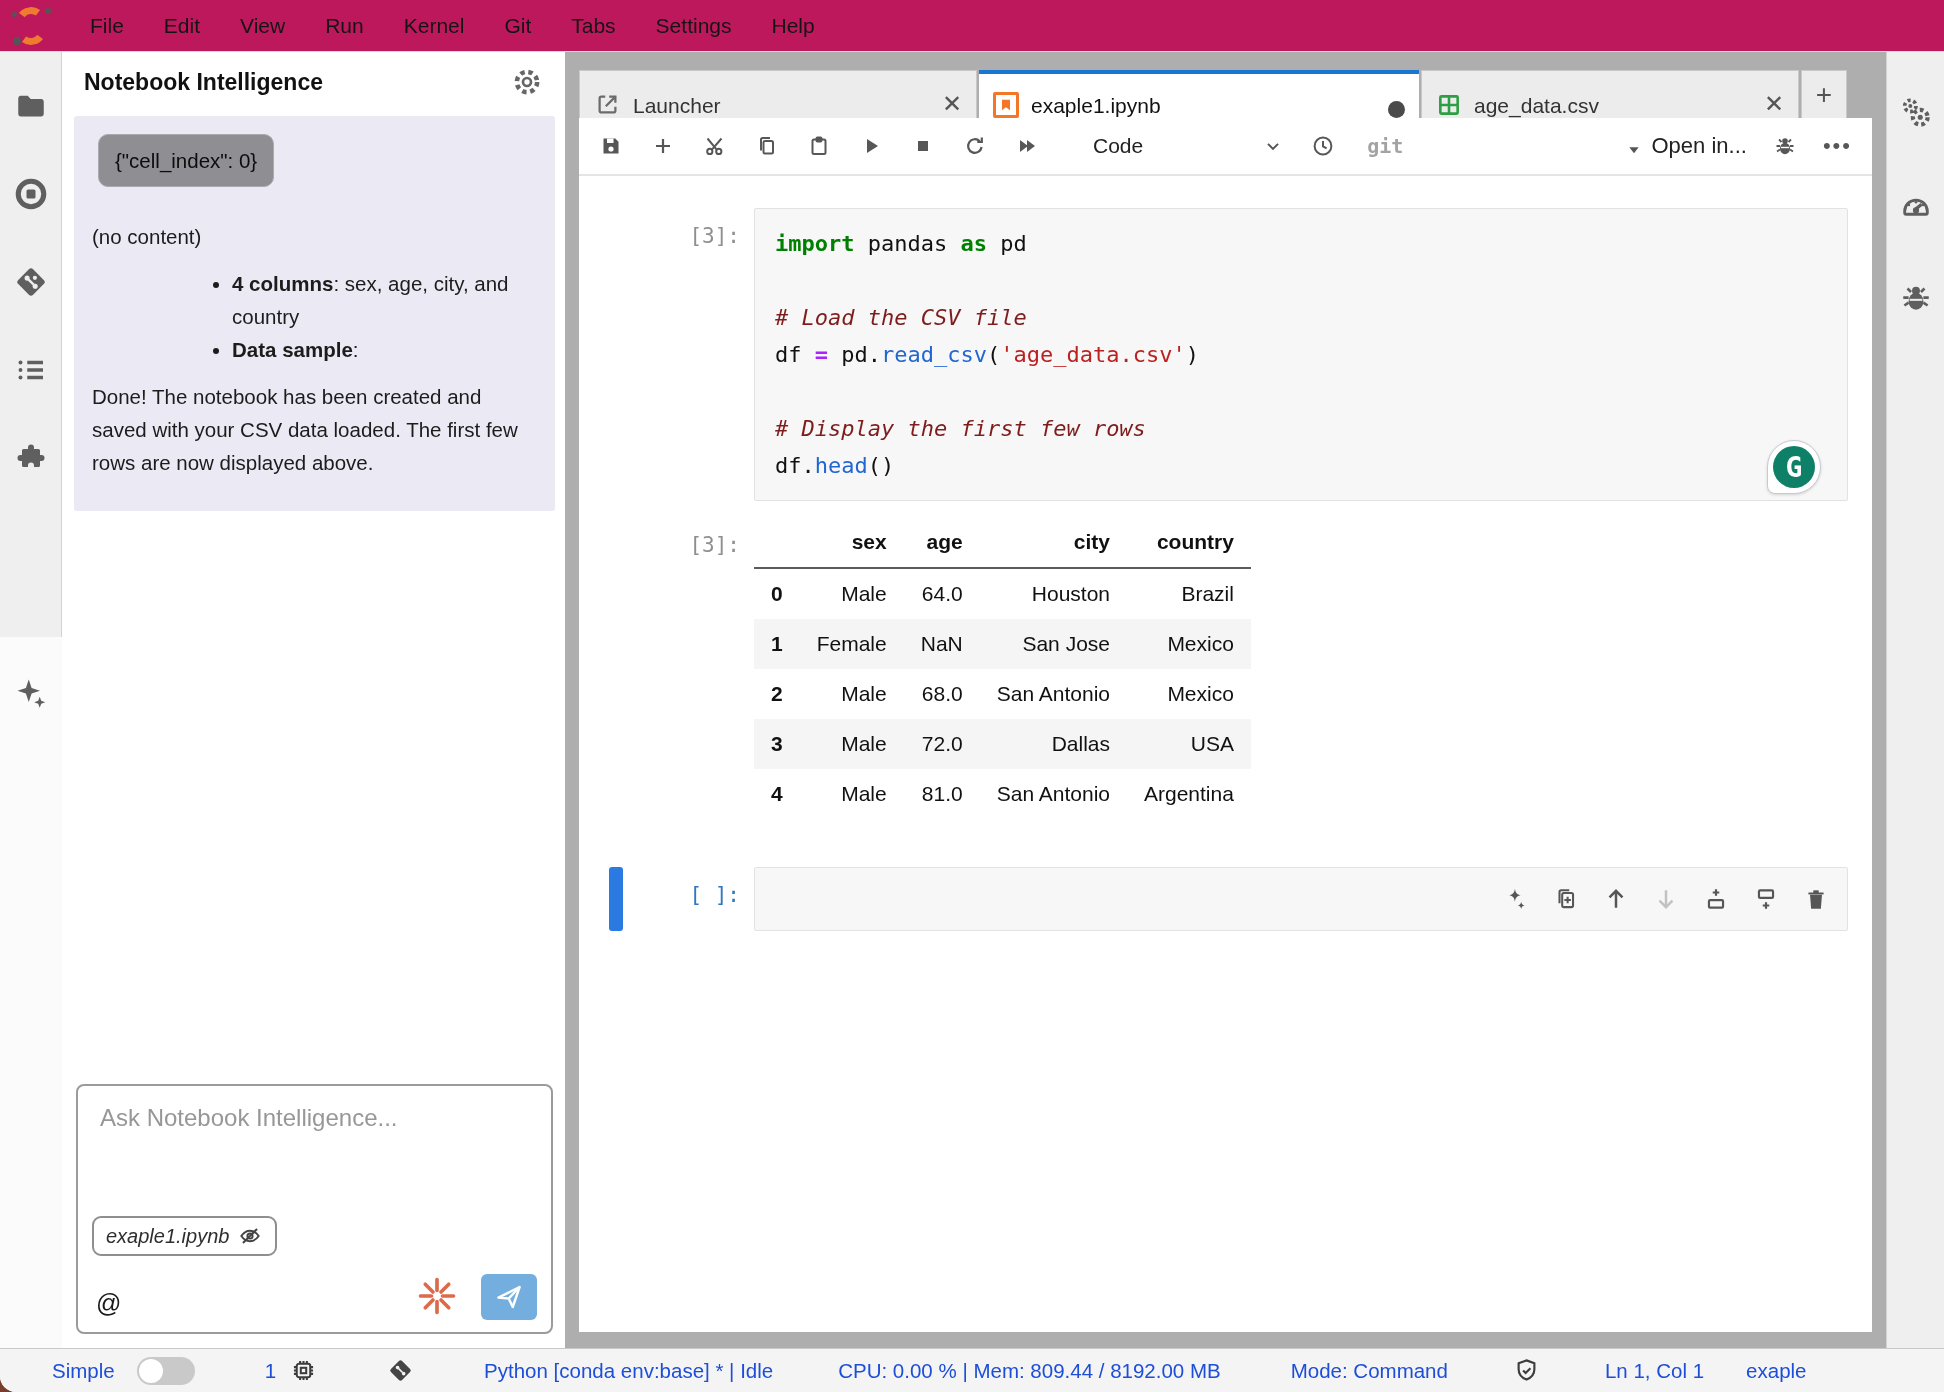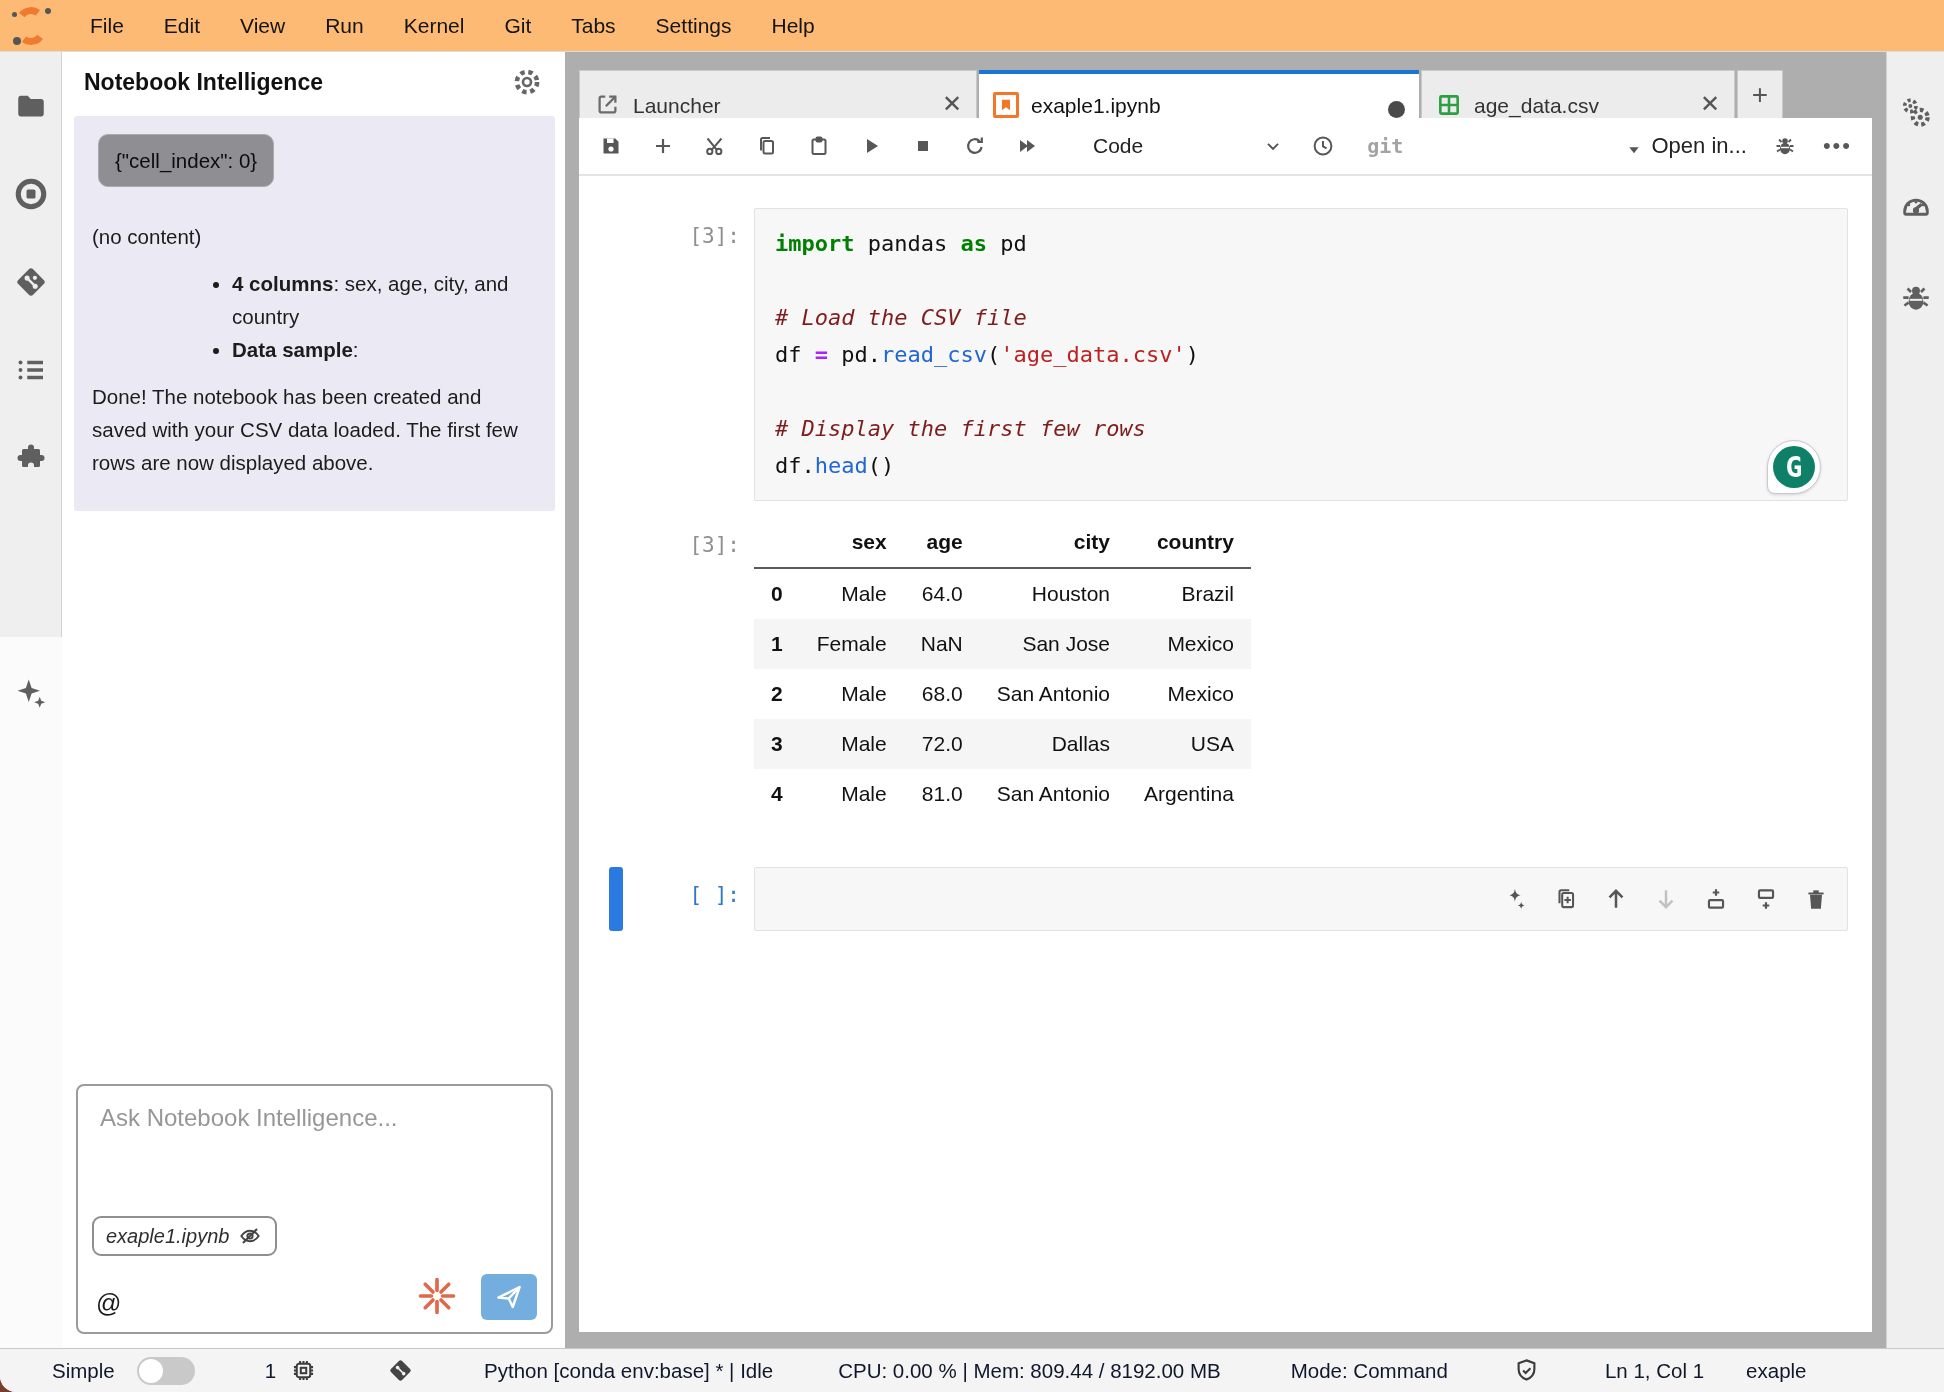--- a/index.html
+++ b/index.html
@@ -1,21 +1,21 @@
 <!DOCTYPE html>
 <html><head>
 <meta charset="utf-8">
 <style>
   * { margin:0; padding:0; box-sizing:border-box; }
   html,body { width:1944px; height:1392px; background:#7a3c2c; font-family:"Liberation Sans",sans-serif; }
   .app { width:1944px; height:1392px; display:flex; flex-direction:column; background:#fff;
          border-bottom-left-radius:16px; overflow:hidden; position:relative; }
 
   
-  .menubar { height:52px; flex:none; background:#fdba74; border-bottom:1px solid #dcdcdc;
+  .menubar { height:52px; flex:none; background:#be185d; border-bottom:1px solid #dcdcdc;
              display:flex; align-items:center; padding-left:10px; }
   .logo { width:44px; height:40px; position:relative; margin-right:16px; flex:none; }
   .logo .arc { position:absolute; left:6px; width:30px; height:30px; border-radius:50%;
                border:7px solid transparent; }
   .arc.top { top:1px;  border-top-color:#ee7b30; transform:rotate(-8deg);}
   .arc.bot { top:9px;  border-bottom-color:#ee7b30; transform:rotate(-8deg);}
   .logo .dot { position:absolute; border-radius:50%; background:#555; }
   .d1 { width:5px; height:5px; left:2px; top:6px; }
   .d2 { width:6px; height:6px; right:3px; top:2px; }
   .d3 { width:8px; height:8px; left:3px; bottom:1px; }
@@ -122,21 +122,21 @@
   .ec-icon svg { width:100%; height:100%; }
 
   
   .rightbar { width:58px; flex:none; background:#efefef; border-left:1px solid #d2d2d2;
               display:flex; flex-direction:column; align-items:center; padding-top:44px; gap:58px; }
   .rb-icon { width:34px; height:34px; color:#5f5f5f; }
   .rb-icon svg { width:100%; height:100%; }
 
   
   .statusbar { height:44px; flex:none; background:#f4f4f4; border-top:1px solid #c8c8c8;
-               display:flex; align-items:center; font-size:20.5px; color:#0f172a;
+               display:flex; align-items:center; font-size:20.5px; color:#1d4ed8;
                padding-left:52px; overflow:hidden; white-space:nowrap; }
   .toggle { width:58px; height:28px; background:#c9c9c9; border-radius:15px; margin-left:22px; position:relative; flex:none; }
   .toggle .knob { position:absolute; left:2px; top:2px; width:24px; height:24px; border-radius:50%; background:#fff; }
   .sb-icon { width:27px; height:27px; color:#3c3c3c; flex:none; }
   .sb-icon svg { width:100%; height:100%; }
   .sb-gap-l { margin-left:70px; } .sb-gap-m { margin-left:65px; } .sb-gap-s { margin-left:14px; }
   .sb-file { margin-left:42px; width:62px; overflow:hidden; flex:none; }
 </style>
 </head>
 <body>
@@ -266,21 +266,21 @@
         </div>
         <div class="tab active" style="width:440px;">
           <span class="nb-ic">
             <svg viewBox="0 0 24 24">
                 <path d="M6 4h12v16l-6-4.5L6 20z" fill="#f37726"></path>
               </svg>
           </span>
           <span class="tab-label">exaple1.ipynb</span>
           <span class="dirty-dot"></span>
         </div>
-        <div class="tab" style="width:314px;">
+        <div class="tab" style="width:378px;">
           <span class="csv-ic">
             <svg viewBox="0 0 24 24" fill="none" stroke="currentColor" stroke-width="2.4">
                 <rect x="4" y="4" width="16" height="16" rx="1"></rect>
                 <path d="M4 12h16M12 4v16"></path>
               </svg>
           </span>
           <span class="tab-label">age_data.csv</span>
           <span class="tab-close">✕</span>
         </div>
         <div class="tab-add">+</div>

